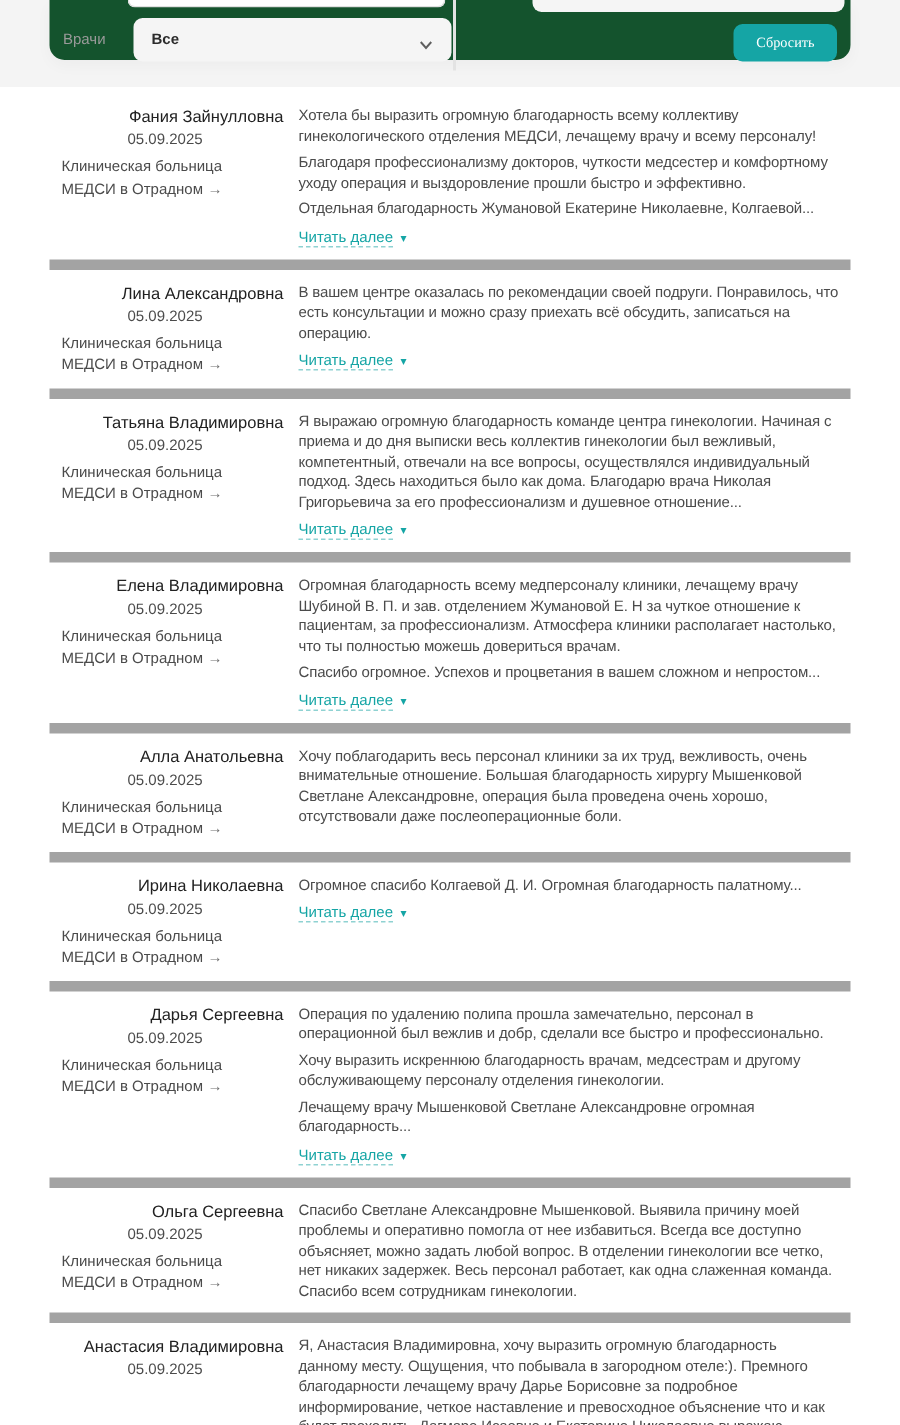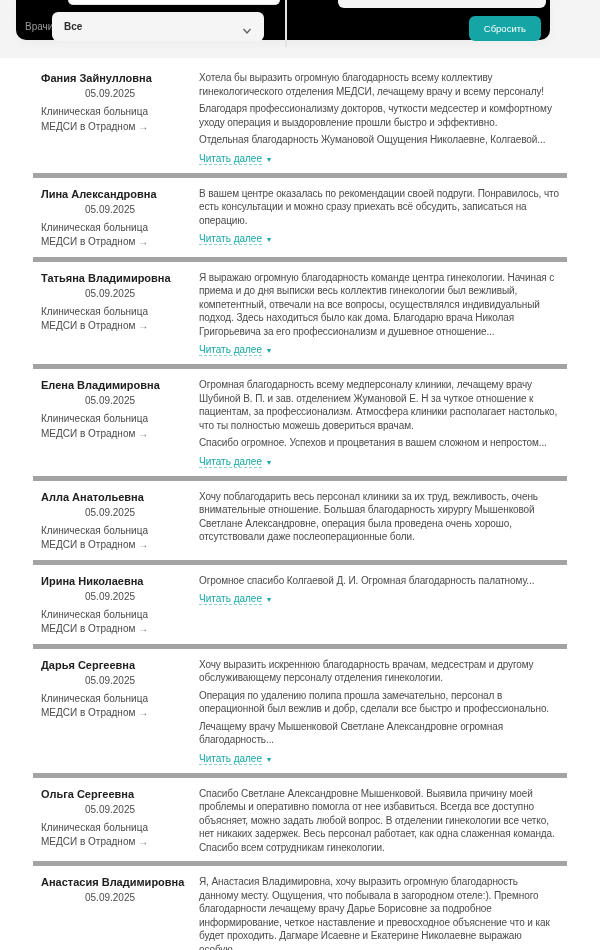--- a/index.html
+++ b/index.html
@@ -6,24 +6,24 @@
   html, body { width: 600px; height: 950px; overflow: hidden; }
   body {
     font-family: "Liberation Sans", "DejaVu Sans", sans-serif;
     background: #f4f4f4;
     color: #4b4b4b;
   }
 
   
   .filter-panel {
     position: relative;
-    margin: 0 16px;
+    margin: 0 33px;
     width: 534px;
     height: 40px;
-    background: #000000;
+    background: #14532d;
     border-radius: 0 0 10px 10px;
     box-shadow: 0 4px 10px rgba(0,0,0,0.03);
   }
   .cut-field-left {
     position: absolute;
     left: 52px; top: 0;
     width: 212px; height: 5px;
     border-left: 1px solid #e0e0e0;
     border-right: 1px solid #e0e0e0;
     border-bottom: 1px solid #e0e0e0;
@@ -38,21 +38,21 @@
     border-radius: 0 0 6px 6px;
   }
   .filter-label {
     position: absolute;
     left: 9px; top: 21px;
     font-size: 10px;
     color: #9a9a9a;
   }
   .doctor-select {
     position: absolute;
-    left: 36px; top: 12px;
+    left: 56px; top: 12px;
     width: 212px; height: 29px;
     background: #f5f5f5;
     border-radius: 6px;
     display: flex;
     align-items: center;
     justify-content: space-between;
     padding: 0 12px;
     cursor: pointer;
     text-align: right;
   }
@@ -73,47 +73,48 @@
   }
   .reset-btn {
     position: absolute;
     right: 9px; top: 16px;
     height: 25px;
     padding: 0 15px;
     border: none;
     border-radius: 6px;
     background: #15a5a5;
     color: #ffffff;
-    font-family: Liberation Sans, sans-serif;
+    font-family: Liberation Serif, serif;
     font-size: 9.5px;
     cursor: pointer;
   }
 
   
   .reviews {
     margin-top: 18px;
     background: #ffffff;
     padding: 4px 33px 0 33px;
     min-height: 880px;
   }
   .card {
     display: flex;
     padding: 7px 8px 7px 8px;
   }
-  .card + .card { border-top: 5px solid #a3a3a3; }
+  .card + .card { border-top: 7px solid #a3a3a3; }
   .card-left {
     width: 148px;
     flex: 0 0 148px;
     padding-top: 2px;
   }
   .reviewer-name {
     font-size: 11px;
-    font-weight: 700;
+    font-weight: 400;
     color: #212121;
     line-height: 14px;
+    text-align: right;
   }
   .review-date {
     font-size: 10px;
     color: #4b4b4b;
     line-height: 13px;
     margin-top: 2px;
     padding-left: 44px;
   }
   .clinic {
     display: block;
@@ -174,21 +175,21 @@
   <div class="card">
     <div class="card-left">
       <div class="reviewer-name">Фания Зайнулловна</div>
       <div class="review-date">05.09.2025</div>
       <a class="clinic"><span class="clinic-name">Клиническая больница МЕДСИ в Отрадном</span><span class="arrow">→</span></a>
     </div>
     <div class="card-right">
       <div class="paras">
             <p>Хотела бы выразить огромную благодарность всему коллективу гинекологического отделения МЕДСИ, лечащему врачу и всему персоналу!</p>
             <p>Благодаря профессионализму докторов, чуткости медсестер и комфортному уходу операция и выздоровление прошли быстро и эффективно.</p>
-            <p>Отдельная благодарность Жумановой Ощущения Николаевне, Колгаевой...</p>
+            <p>Отдельная благодарность Жумановой Екатерине Николаевне, Колгаевой...</p>
           </div>
       <a class="read-more"><span class="rm-text">Читать далее</span><span class="caret">▾</span></a>
     </div>
   </div>
 
   <div class="card">
     <div class="card-left">
       <div class="reviewer-name">Лина Александровна</div>
       <div class="review-date">05.09.2025</div>
       <a class="clinic"><span class="clinic-name">Клиническая больница МЕДСИ в Отрадном</span><span class="arrow">→</span></a>
@@ -259,22 +260,22 @@
   </div>
 
   <div class="card">
     <div class="card-left">
       <div class="reviewer-name">Дарья Сергеевна</div>
       <div class="review-date">05.09.2025</div>
       <a class="clinic"><span class="clinic-name">Клиническая больница МЕДСИ в Отрадном</span><span class="arrow">→</span></a>
     </div>
     <div class="card-right">
       <div class="paras">
+            <p>Операция по удалению полипа прошла замечательно, персонал в операционной был вежлив и добр, сделали все быстро и профессионально.</p>
             <p>Хочу выразить искреннюю благодарность врачам, медсестрам и другому обслуживающему персоналу отделения гинекологии.</p>
-            <p>Операция по удалению полипа прошла замечательно, персонал в операционной был вежлив и добр, сделали все быстро и профессионально.</p>
             <p>Лечащему врачу Мышенковой Светлане Александровне огромная благодарность...</p>
           </div>
       <a class="read-more"><span class="rm-text">Читать далее</span><span class="caret">▾</span></a>
     </div>
   </div>
 
   <div class="card">
     <div class="card-left">
       <div class="reviewer-name">Ольга Сергеевна</div>
       <div class="review-date">05.09.2025</div>

